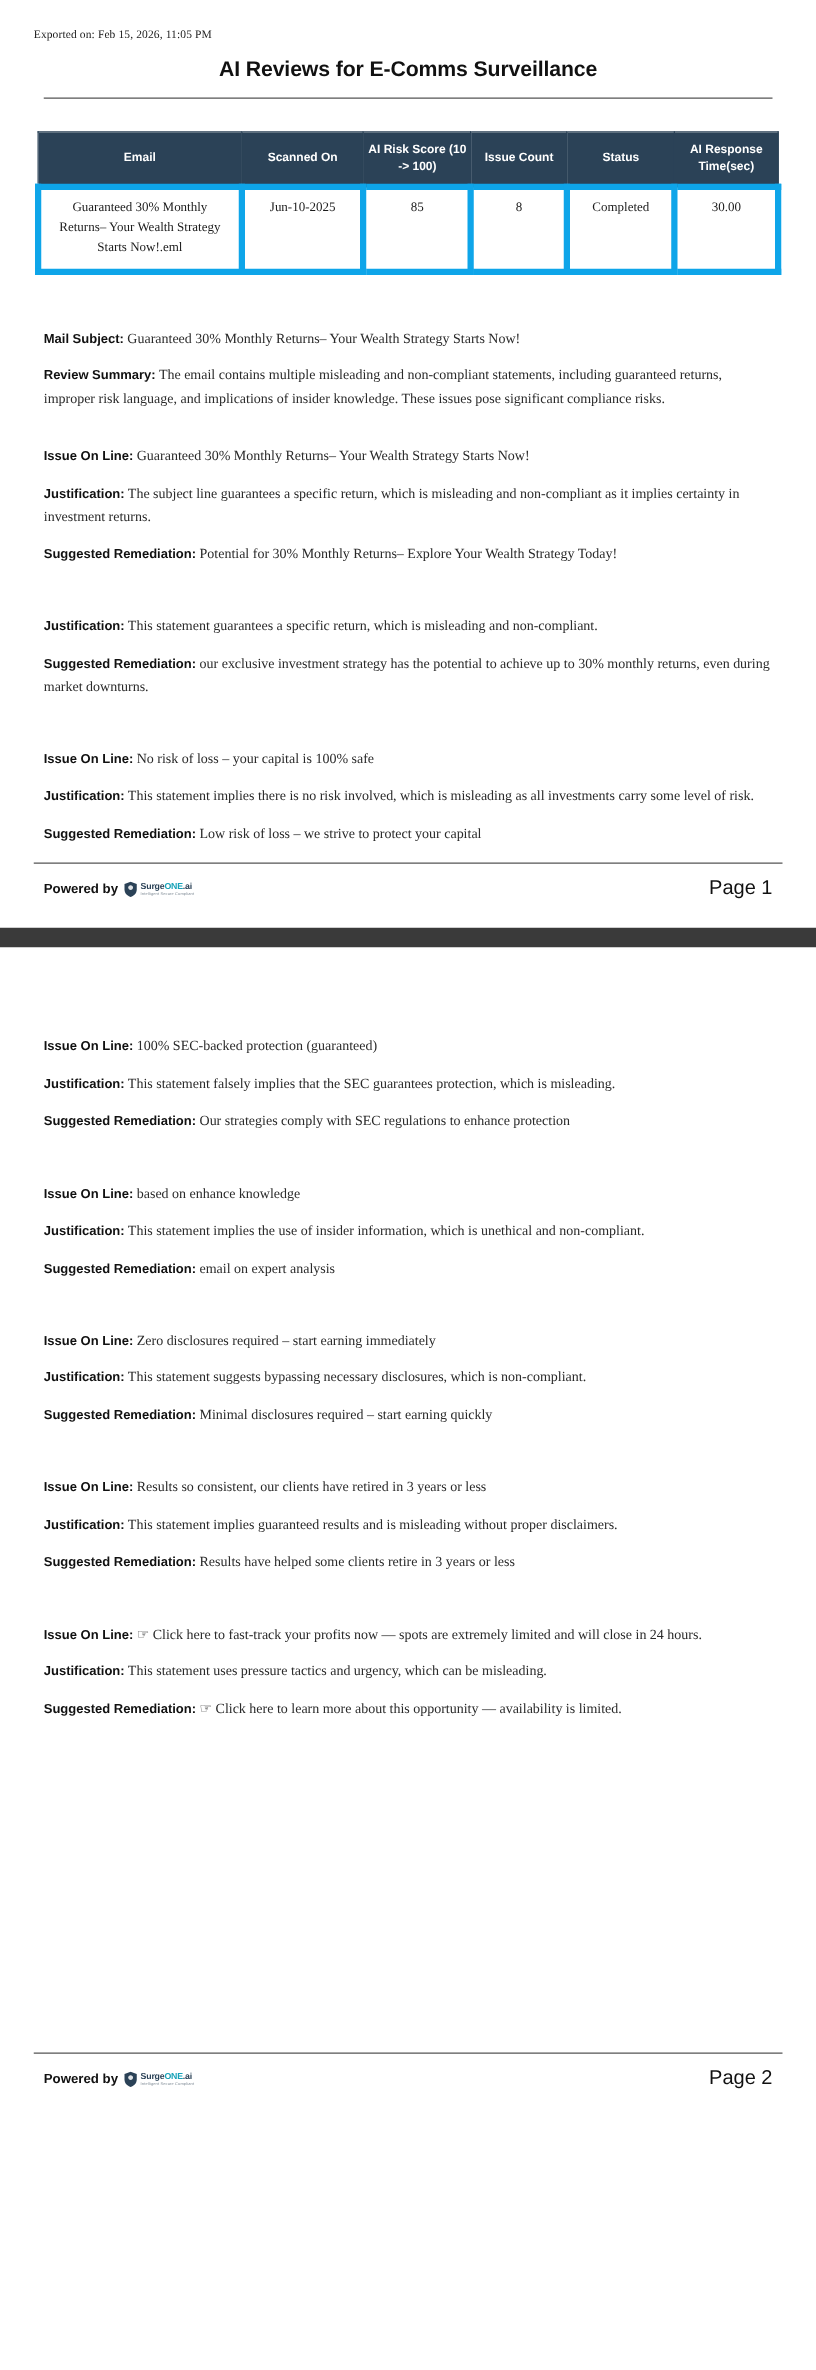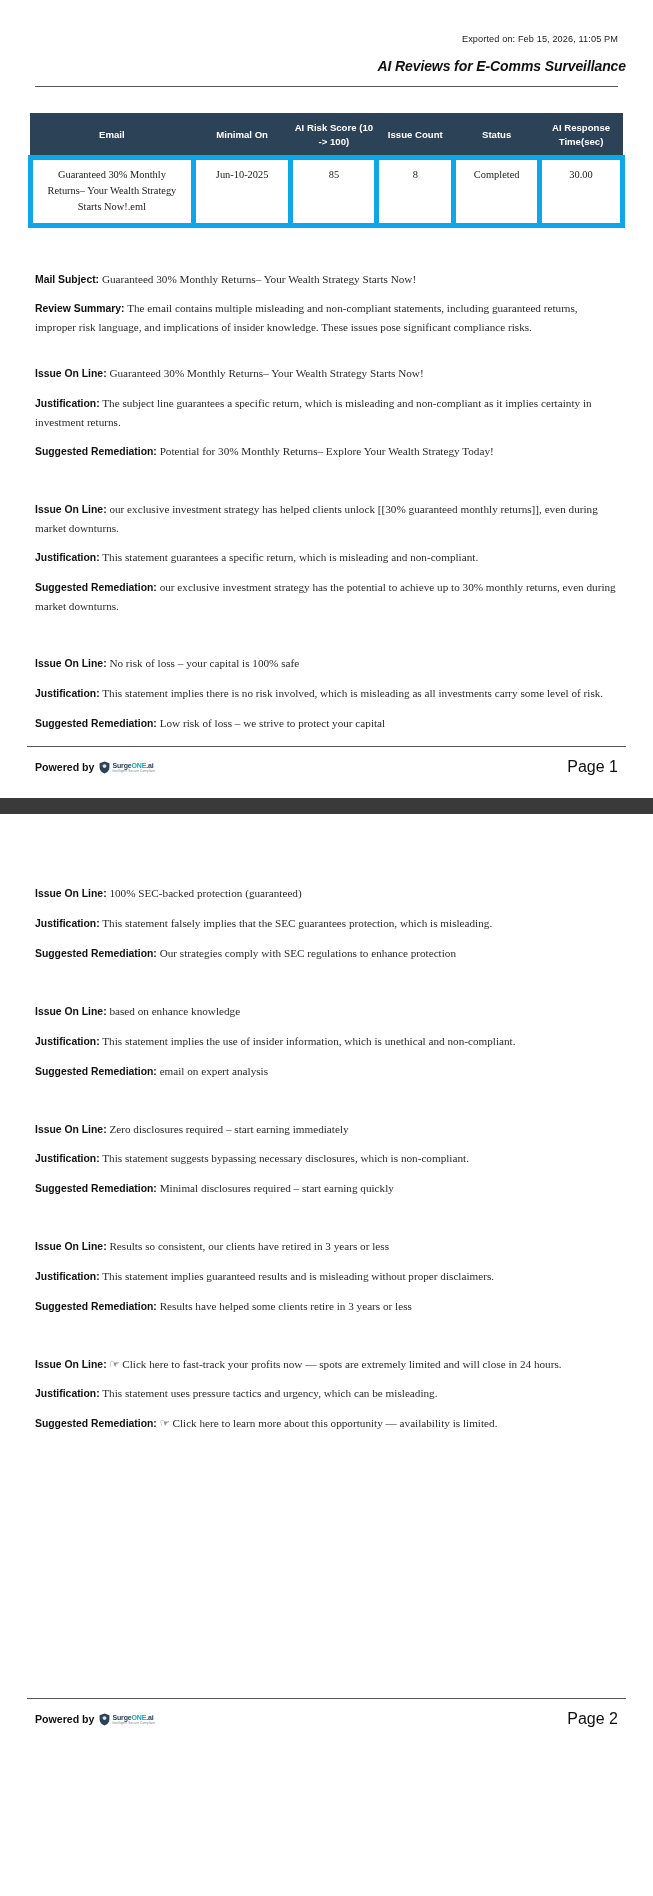--- a/index.html
+++ b/index.html
@@ -22,37 +22,36 @@
   }
 
   .page-gap {
     width: 653px;
     height: 16px;
     background: #3a3a3a;
   }
 
   
   .export-line {
-    text-align: right;
-    font-family: Liberation Sans, sans-serif;
+    text-align: left;
+    font-family: Liberation Serif, serif;
     font-size: 9.2px;
     color: #1b1b1b;
-    padding-top: 34px;
+    padding-top: 22px;
     padding-right: 8px;
     letter-spacing: .1px;
   }
   .doc-title {
-    text-align: right;
+    text-align: center;
     font-family: "Liberation Sans", sans-serif;
     font-weight: bold;
-    font-size: 14px;
+    font-size: 17px;
     color: #111111;
     margin: 14px 0 0 0;
     letter-spacing: -0.1px;
-    font-style: italic;
   }
   .title-rule {
     border: 0;
     border-top: 1px solid #555;
     margin: 12px 8px 0 8px;
   }
 
   
   .tbl-wrap { margin-top: 26px; padding: 0 1px; }
   table.summary {
@@ -173,21 +172,21 @@
   <div class="export-line">Exported on: Feb 15, 2026, 11:05 PM</div>
 
   <h1 class="doc-title">AI Reviews for E-Comms Surveillance</h1>
   <hr class="title-rule">
 
   <div class="tbl-wrap">
     <table class="summary">
       <thead>
         <tr>
           <th class="col-email">Email</th>
-          <th class="col-scanned">Minimal On</th>
+          <th class="col-scanned">Scanned On</th>
           <th class="col-risk">AI Risk Score (10 -&gt; 100)</th>
           <th class="col-issue">Issue Count</th>
           <th class="col-status">Status</th>
           <th class="col-time">AI Response Time(sec)</th>
         </tr>
       </thead>
       <tbody>
         <tr>
           <td>Guaranteed 30% Monthly Returns– Your Wealth Strategy Starts Now!.eml</td>
           <td>Jun-10-2025</td>
@@ -228,24 +227,20 @@
       <p class="blk">
         <span class="lbl">Suggested Remediation:</span>
         <span>Potential for 30% Monthly Returns– Explore Your Wealth Strategy Today!</span>
       </p>
     </div>
 
     <div class="spacer-lg"></div>
 
     <div class="issue-group">
       <p class="blk">
-        <span class="lbl">Issue On Line:</span>
-        <span>our exclusive investment strategy has helped clients unlock [[30% guaranteed monthly returns]], even during market downturns.</span>
-      </p>
-      <p class="blk">
         <span class="lbl">Justification:</span>
         <span>This statement guarantees a specific return, which is misleading and non-compliant.</span>
       </p>
       <p class="blk">
         <span class="lbl">Suggested Remediation:</span>
         <span>our exclusive investment strategy has the potential to achieve up to 30% monthly returns, even during market downturns.</span>
       </p>
     </div>
 
     <div class="spacer-lg"></div>

